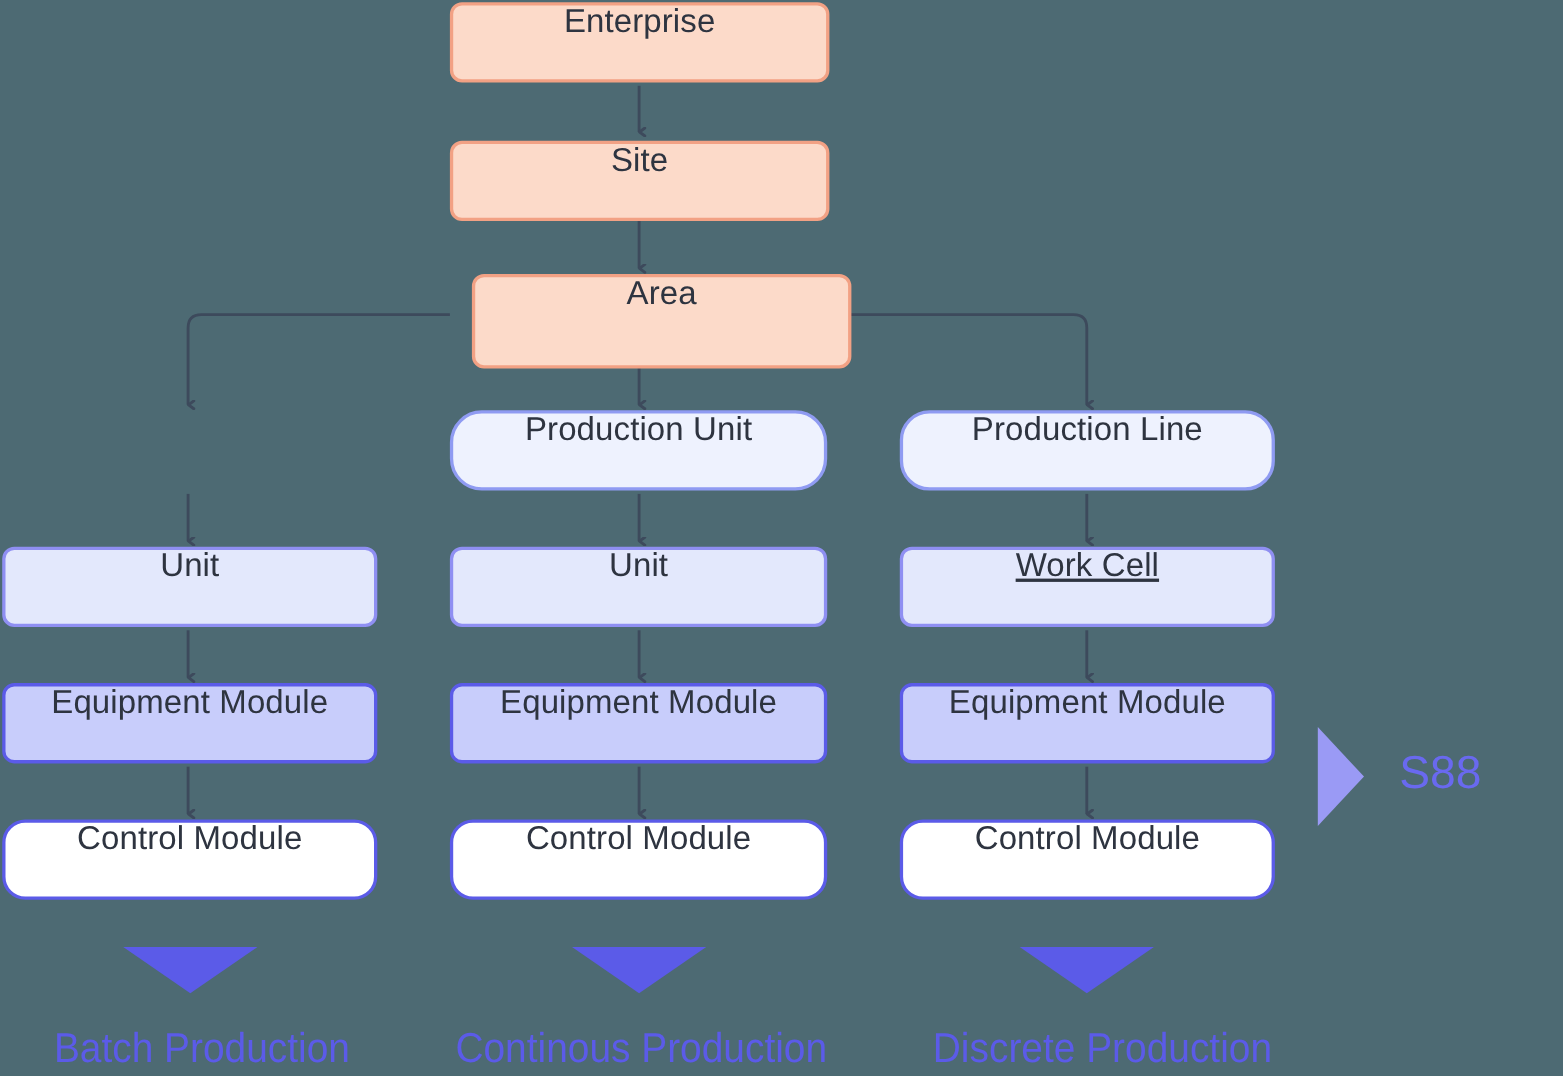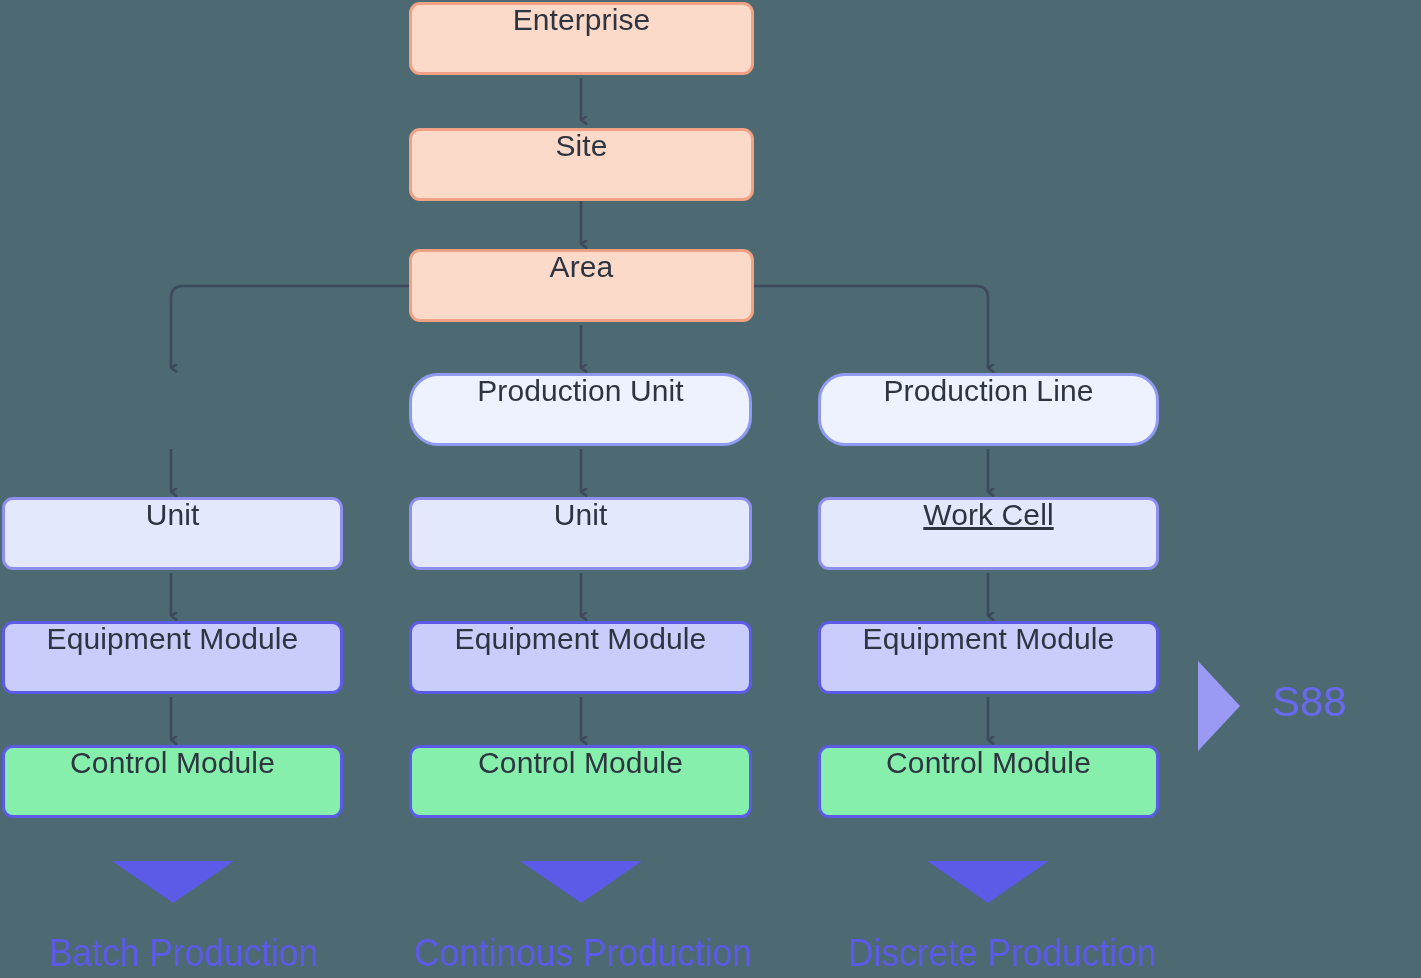--- a/index.html
+++ b/index.html
@@ -44,22 +44,23 @@
   }
   .tier-lvl2 {
     background: #e3e8fc;
     border-color: #8f8ff2;
   }
   .tier-lvl3 {
     background: #c8cdfb;
     border-color: #5b5be8;
   }
   .tier-lvl4 {
-    background: #86efac;
+    background: #ffffff;
     border-color: #5b5be8;
+    border-radius: 21px;
   }
 
   
   #connectors {
     position: absolute;
     left: 0;
     top: 0;
     width: 1421px;
     height: 978px;
     pointer-events: none;
@@ -142,21 +143,21 @@
   </svg>
 
   <div class="node tier-enterprise" style="left:409px; top:2px; width:345px; height:73px;">
     <span>Enterprise</span>
   </div>
 
   <div class="node tier-enterprise" style="left:409px; top:128px; width:345px; height:73px;">
     <span>Site</span>
   </div>
 
-  <div class="node tier-enterprise" style="left:409px; top:249px; width:345px; height:73px;">
+  <div class="node tier-enterprise" style="left:429px; top:249px; width:345px; height:86px;">
     <span>Area</span>
   </div>
 
   <div class="node tier-lvl2" style="left:2px; top:497px; width:341px; height:73px;">
     <span>Unit</span>
   </div>
   <div class="node tier-lvl3" style="left:2px; top:621px; width:341px; height:73px;">
     <span>Equipment Module</span>
   </div>
   <div class="node tier-lvl4" style="left:2px; top:745px; width:341px; height:73px;">

